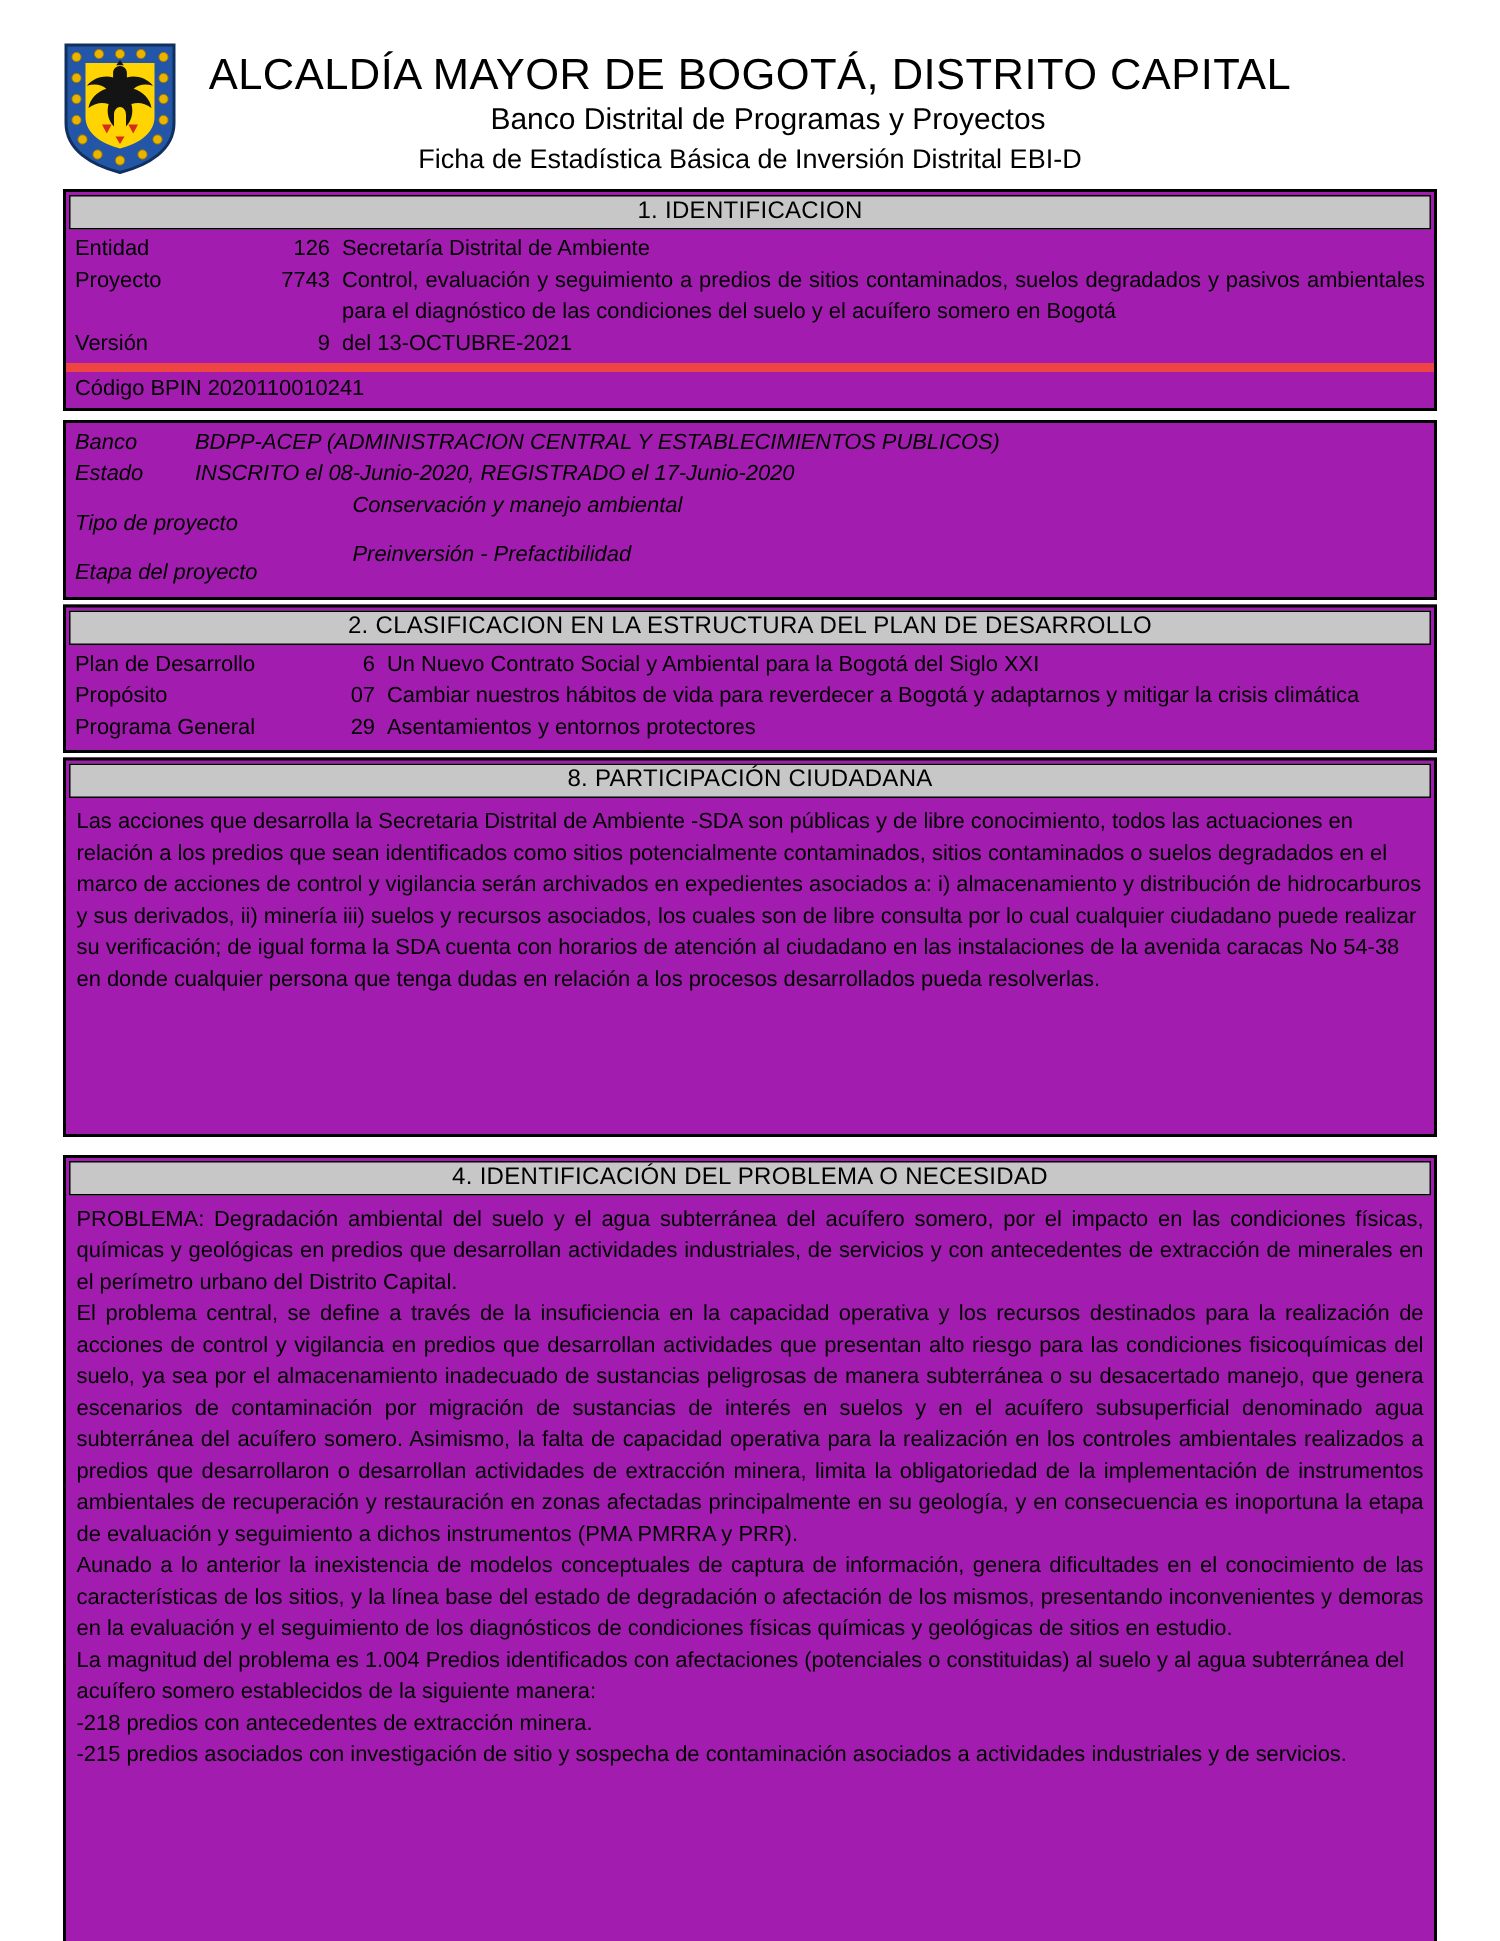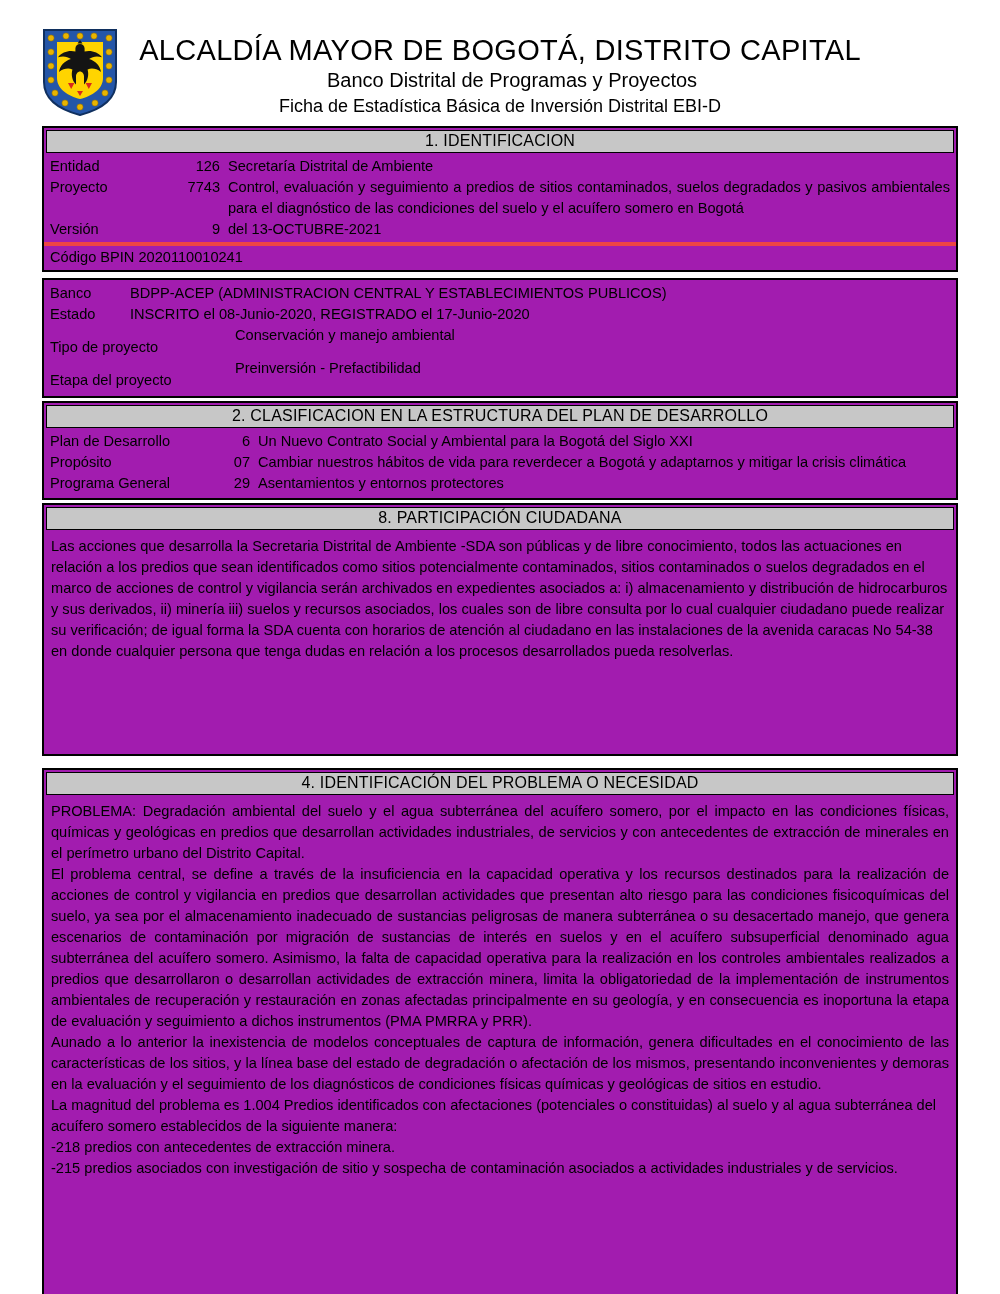--- a/index.html
+++ b/index.html
@@ -31,23 +31,23 @@
 
   .txt { font-size:14.6px; line-height:21px; }
 
   .rows { padding:1px 6px 2px; }
   .grid1 { display:grid; grid-template-columns:124px 38px 1fr; column-gap:8px; }
   .grid2 { display:grid; grid-template-columns:152px 40px 1fr; column-gap:8px; }
   .code { text-align:right; }
   .just { text-align:justify; }
   .hang { padding-left:20px; text-indent:-20px; }
 
-  .bpin-row { border-top:4px solid #ef4444; padding:1px 6px 2px; }
+  .bpin-row { border-top:6px solid #ef4444; padding:1px 6px 2px; }
 
-  .kvbox { padding:3px 6px 5px; }
+  .kvbox { padding:3px 6px 5px;font-style:italic; }
   .kv { display:flex; }
   .k80  { width:80px;  flex:none; }
   .k185 { width:185px; flex:none;margin-top:12px; }
 
   .body-text { padding:4px 7px 6px; }
   .p-gap { margin-top:21px; }
   .sec3-body { min-height:212px; }
   .sec4-body { min-height:500px; }
 
   .footer-version { margin:10px 42px 0; font-size:13px; letter-spacing:0.2px; }

